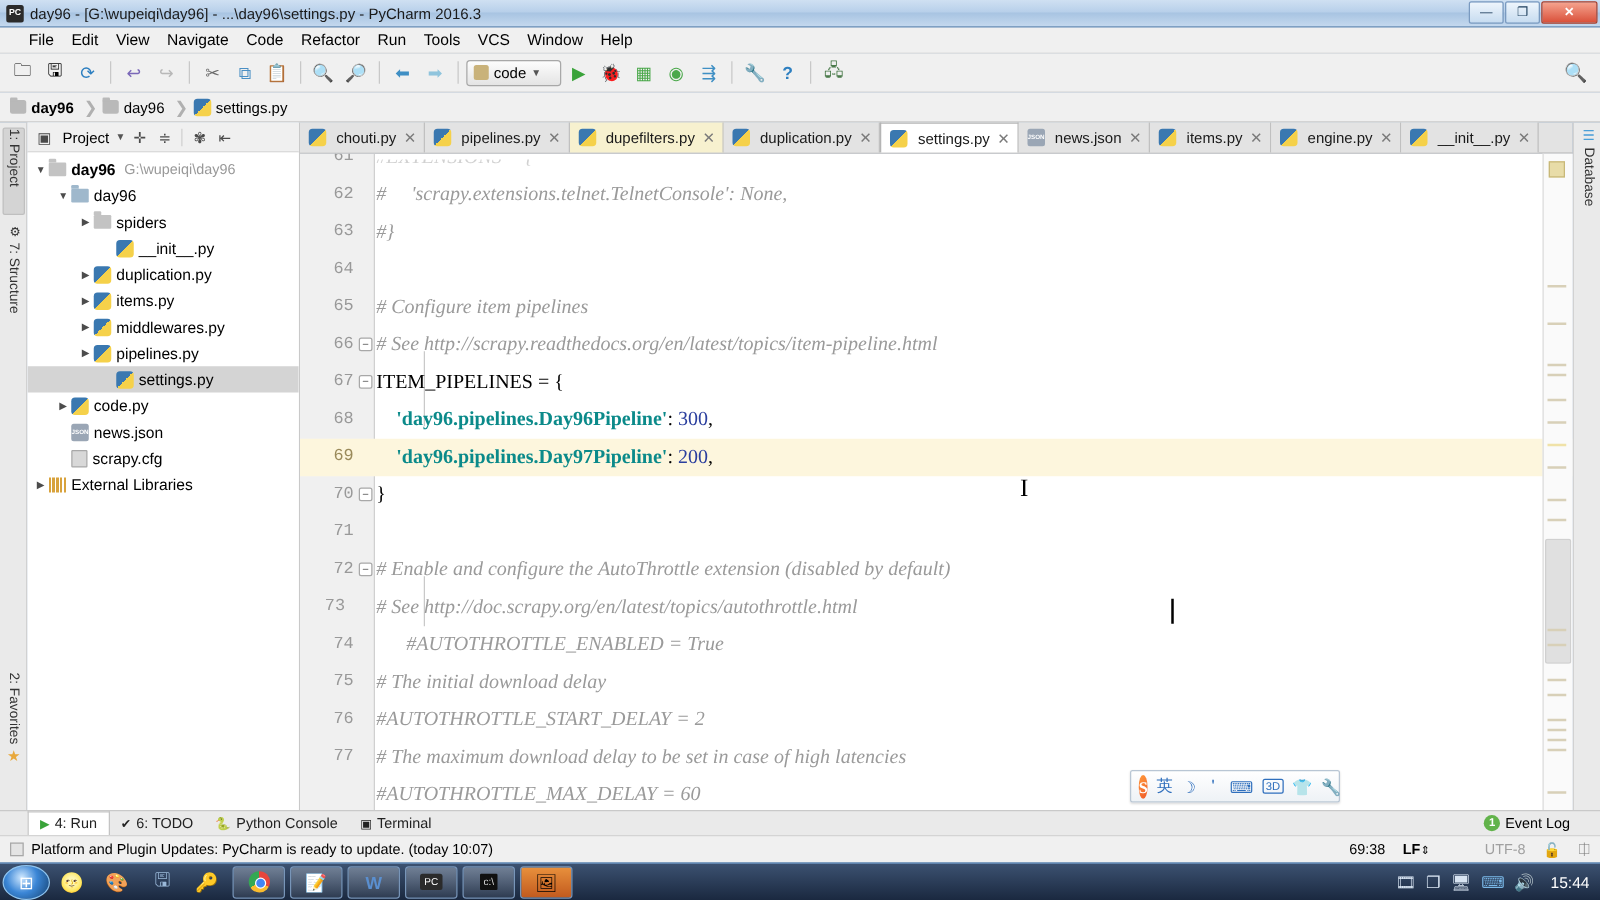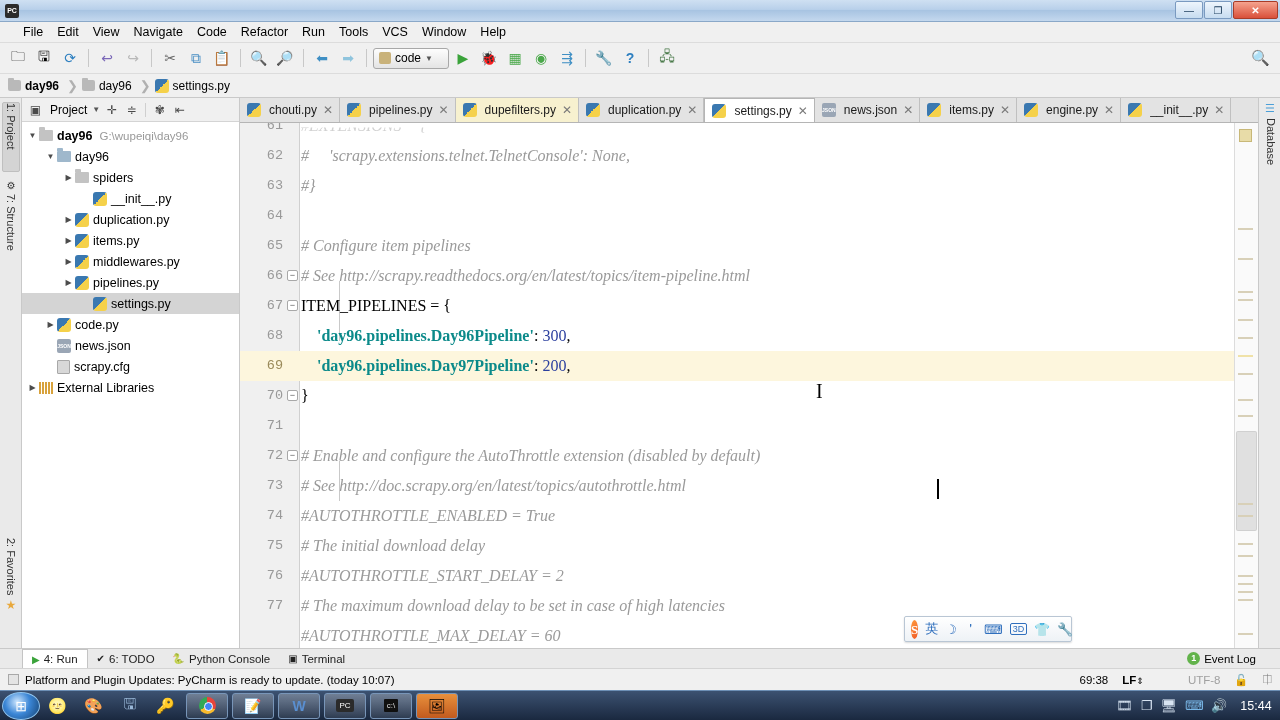--- a/index.html
+++ b/index.html
@@ -292,20 +292,21 @@
     background: conic-gradient(#e8453c 0 33%, #f9bb2d 33% 66%, #34a853 66% 100%);
     position: relative; }
   .chromeico:after { content:''; position:absolute; left:5px; top:5px; width:7px; height:7px;
     border-radius:50%; background:#4285f4; border:1px solid #fff; }
 </style>
 </head>
 <body>
 
 <div id="titlebar">
   <div class="pc-logo">PC</div>
+  <div class="title-text">day96 - [G:\wupeiqi\day96] - ...\day96\settings.py - PyCharm 2016.3</div>
   <div class="winbtns">
     <div class="winbtn">—</div>
     <div class="winbtn">❐</div>
     <div class="winbtn close">✕</div>
   </div>
 </div>
 
 <div id="menubar">
     <div class="mi">File</div>
     <div class="mi">Edit</div>
@@ -532,21 +533,21 @@
       <div class="lnum" style="top: 78px;">64</div>
       <div class="lnum" style="top: 108px;">65</div>
       <div class="lnum" style="top: 138px;">66</div>
       <div class="lnum" style="top: 168px;">67</div>
       <div class="lnum" style="top: 198px;">68</div>
       <div class="hlrow" style="top: 228px; width: 60px;"></div>
       <div class="lnum cur" style="top: 228px;">69</div>
       <div class="lnum" style="top: 258px;">70</div>
       <div class="lnum" style="top: 288px;">71</div>
       <div class="lnum" style="top: 318px;">72</div>
-      <div class="lnum" style="top: 348px;">73</div>
+      <div class="lnum" style="top: 348px; text-align: center;">73</div>
       <div class="lnum" style="top: 378px;">74</div>
       <div class="lnum" style="top: 408px;">75</div>
       <div class="lnum" style="top: 438px;">76</div>
       <div class="lnum" style="top: 468px;">77</div>
       <div class="lnum" style="top: 504px; margin-top: 28px;">78</div>
     </div>
   <div id="foldcol">
       <div class="foldbox" style="top: 147px; left: 0px;">−</div>
       <div class="foldbox" style="top: 177px; left: 0px;">−</div>
       <div class="foldbox" style="top: 267px; left: 0px;">−</div>
@@ -561,21 +562,21 @@
       <div class="codeline" style="top: 78px;"></div>
       <div class="codeline" style="top: 108px;"><span class="cm"># Configure item pipelines</span></div>
       <div class="codeline" style="top: 138px;"><span class="cm"># See http://scrapy.readthedocs.org/en/latest/topics/item-pipeline.html</span></div>
       <div class="codeline" style="top: 168px;"><span class="kwn">ITEM_PIPELINES = {</span></div>
       <div class="codeline" style="top: 198px;"><span class="pun">    </span><span class="str">'day96.pipelines.Day96Pipeline'</span><span class="pun">: </span><span class="num">300</span><span class="pun">,</span></div>
       <div class="codeline" style="top: 228px;"><span class="pun">    </span><span class="str">'day96.pipelines.Day97Pipeline'</span><span class="pun">: </span><span class="num">200</span><span class="pun">,</span></div>
       <div class="codeline" style="top: 258px;"><span class="kwn">}</span></div>
       <div class="codeline" style="top: 288px;"></div>
       <div class="codeline" style="top: 318px;"><span class="cm"># Enable and configure the AutoThrottle extension (disabled by default)</span></div>
       <div class="codeline" style="top: 348px;"><span class="cm"># See http://doc.scrapy.org/en/latest/topics/autothrottle.html</span></div>
-      <div class="codeline" style="top: 378px;"><span class="cm">#AUTOTHROTTLE_ENABLED = True</span></div>
+      <div class="codeline" style="top: 378px; padding-left: 24px;"><span class="cm">#AUTOTHROTTLE_ENABLED = True</span></div>
       <div class="codeline" style="top: 408px;"><span class="cm"># The initial download delay</span></div>
       <div class="codeline" style="top: 438px;"><span class="cm">#AUTOTHROTTLE_START_DELAY = 2</span></div>
       <div class="codeline" style="top: 468px;"><span class="cm"># The maximum download delay to be set in case of high latencies</span></div>
       <div class="codeline" style="top: 498px;"><span class="cm">#AUTOTHROTTLE_MAX_DELAY = 60</span></div>
     </div>
   <div id="caret" style="left:697px;top:356px;"></div>
   <div id="mouseptr" style="left:576px;top:258px;">I</div>
 </div>
 
 <div id="markerbar">

